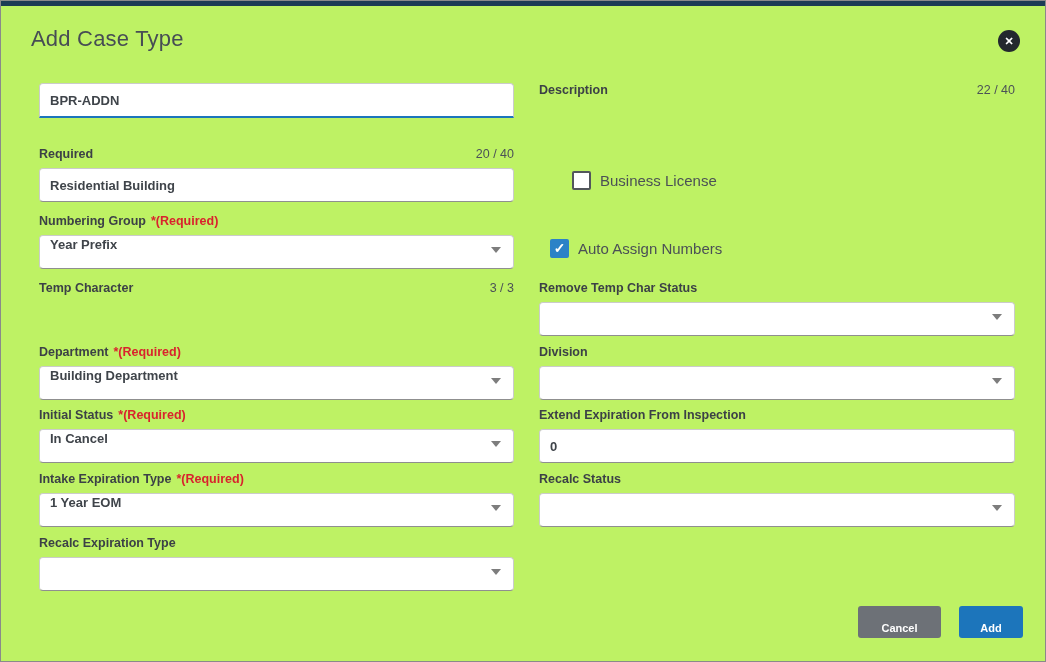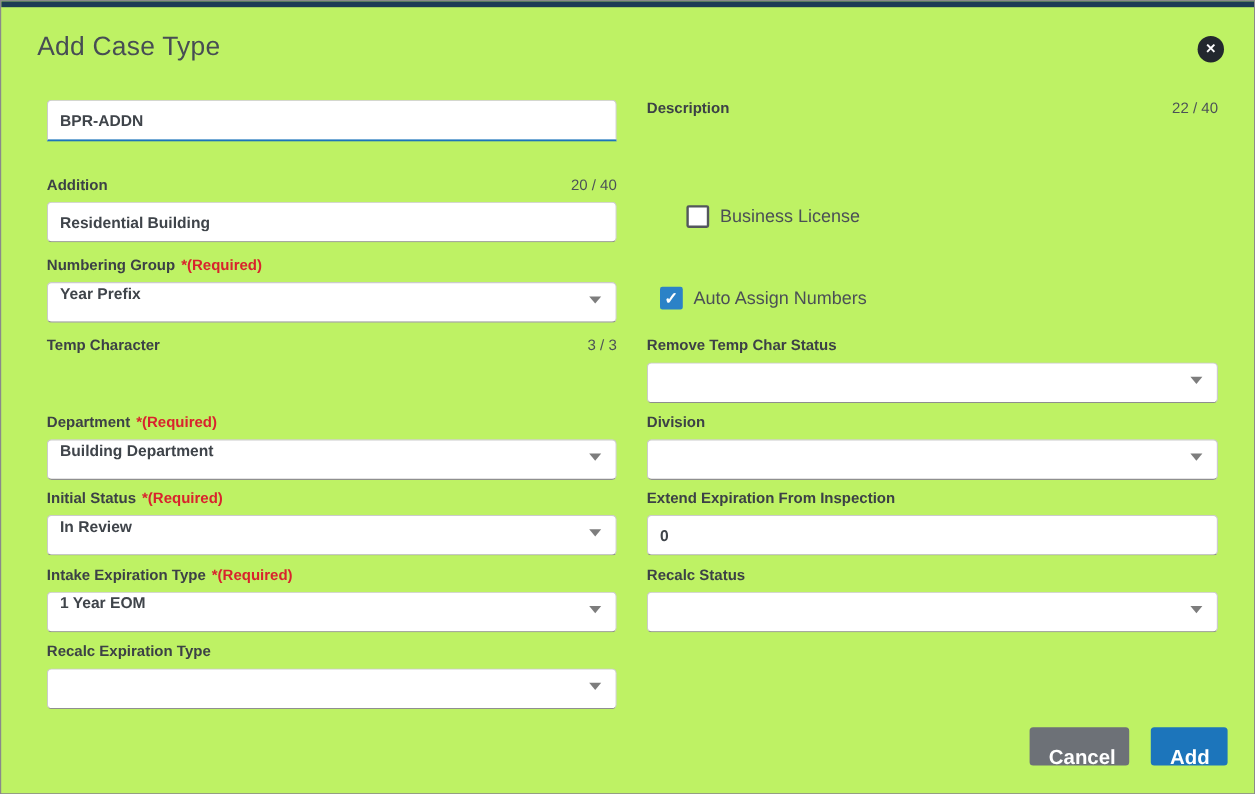--- a/index.html
+++ b/index.html
@@ -129,21 +129,21 @@
     white-space: nowrap;
   }
   .btn {
     position: absolute;
     top: 605px;
     height: 27px;
     border: none;
     border-radius: 3px;
     color: #ffffff;
     font-family: "Liberation Sans", sans-serif;
-    font-size: 17px;
+    font-size: 11px;
     font-weight: bold;
     cursor: pointer;
     padding: 16px;
     text-align: center;
   }
   .btn.cancel { left: 857px; width: 83px; background: #6d7177; }
   .btn.add   { left: 958px; width: 64px; background: #1c75bb; }
   .col-l { left: 38px;  width: 475px; }
   .col-r { left: 538px; width: 476px; }
 </style>
@@ -155,21 +155,21 @@
 
   <div class="title">Add Case Type</div>
   <button class="close-btn">✕</button>
 
   <div class="group col-l" style="top:82px">
     <input class="txt focused" value="BPR-ADDN" style="">
   </div>
 
   <div class="group col-l" style="top:146px">
     <div class="label-row">
-      <span class="lbl">Addition</span>
+      <span class="lbl">Required</span>
       <span class="counter">20 / 40</span>
     </div>
     <input class="txt" value="Residential Building" style="">
   </div>
 
   <div class="group col-l" style="top:213px">
     <div class="label-row">
       <span class="lbl"><span>Numbering Group</span><span class="req">*(Required)</span></span>
     </div>
     <div class="select">
@@ -193,21 +193,21 @@
       <span>Building Department</span>
       <span class="caret"></span>
     </div>
   </div>
 
   <div class="group col-l" style="top:407px">
     <div class="label-row">
       <span class="lbl"><span>Initial Status</span><span class="req">*(Required)</span></span>
     </div>
     <div class="select">
-      <span>In Review</span>
+      <span>In Cancel</span>
       <span class="caret"></span>
     </div>
   </div>
 
   <div class="group col-l" style="top:471px">
     <div class="label-row">
       <span class="lbl"><span>Intake Expiration Type</span><span class="req">*(Required)</span></span>
     </div>
     <div class="select">
       <span>1 Year EOM</span>

